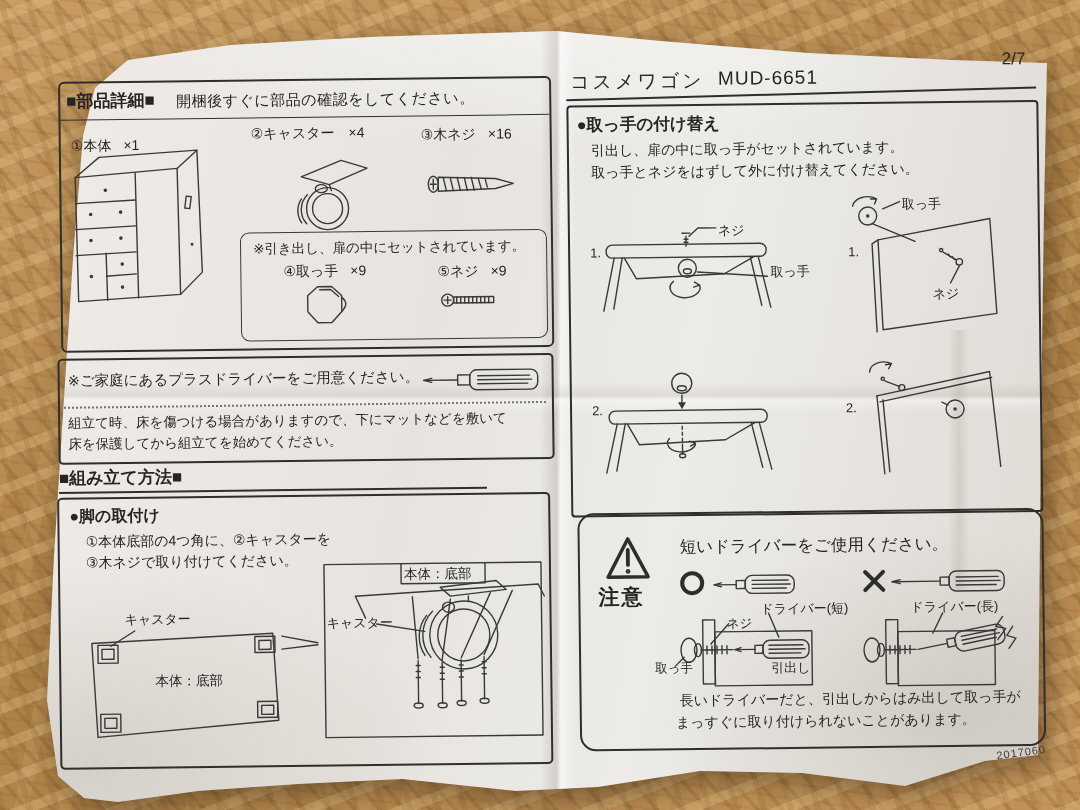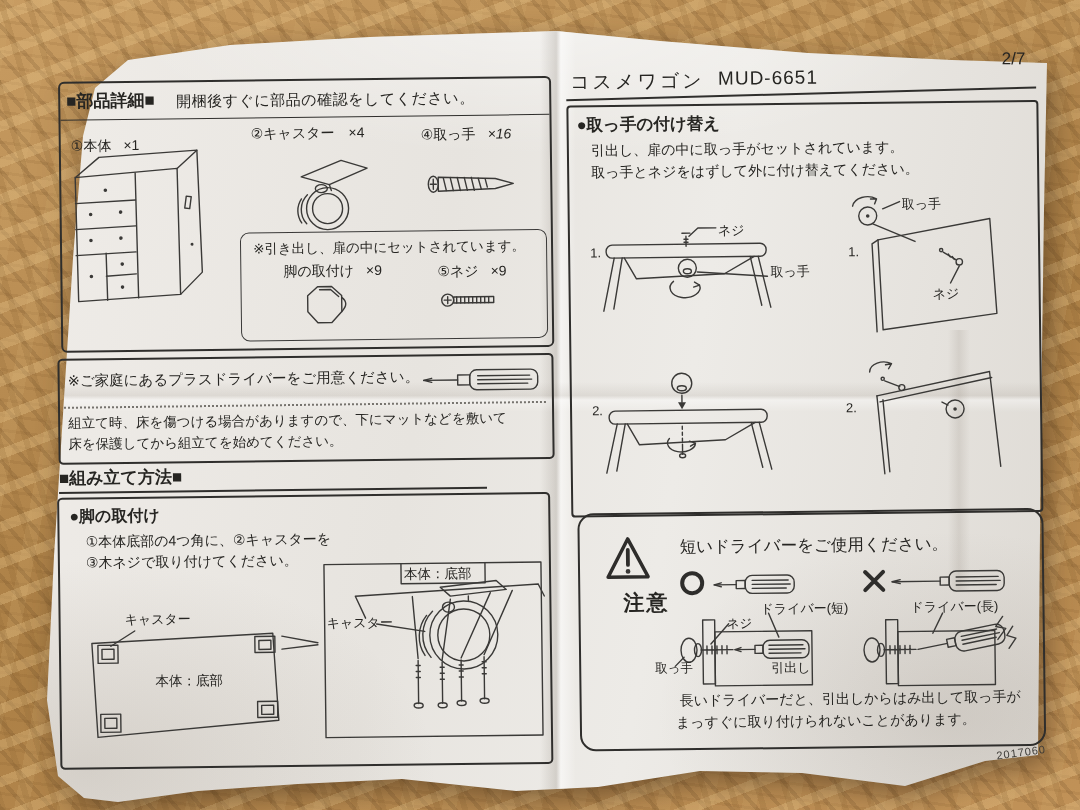--- a/index.html
+++ b/index.html
@@ -84,31 +84,31 @@
       <span class="abs t14" style="left:190px;top:44px;"><span>②キャスター</span><span style="margin-left:14px;">×4</span></span>
       <svg style="left:218px;top:70px;" width="96" height="96" viewBox="0 0 96 96">
         <path class="ln" d="M22,26 L62,10 L88,18 L50,34 Z"></path>
         <path class="ln" d="M50,34 L52,40"></path>
         <circle class="ln" cx="48" cy="58" r="21"></circle>
         <circle class="ln" cx="48" cy="58" r="15"></circle>
         <path class="ln" d="M28,44 a21,21 0 0,0 -1,29 M22,48 a21,21 0 0,0 0,24"></path>
         <ellipse class="ln" cx="42" cy="38" rx="6" ry="4"></ellipse>
       </svg>
 
-      <span class="abs t14" style="left:360px;top:47px;"><span>④取っ手</span><span style="margin-left:12px;font-style:italic;">×16</span></span>
+      <span class="abs t14" style="left:360px;top:47px;"><span>③木ネジ</span><span style="margin-left:12px;">×16</span></span>
       <svg style="left:362px;top:88px;" width="100" height="34" viewBox="0 0 100 34">
         <ellipse class="ln" cx="10" cy="17" rx="5" ry="8"></ellipse>
         <path class="ln" d="M7,17 h6 M10,12 v10"></path>
         <path class="ln" d="M15,10 L72,12 L90,17 L72,22 L15,24 Z"></path>
         <path class="ln" d="M20,10.5 l3,13 m4,-13 l3,13 m4,-13 l3,13 m4,-13 l3,13 m4,-13 l3,13 m4,-12 l3,11 m4,-10 l2,8"></path>
       </svg>
 
       <div class="abs" style="left:178px;top:151px;width:305px;height:107px;border:1.5px solid #3a3938;border-radius:9px;">
         <span class="abs t13" style="left:12px;top:7px;font-size:13.5px;">※引き出し、扉の中にセットされています。</span>
-        <span class="abs t14" style="left:42px;top:30px;"><span>脚の取付け</span><span style="margin-left:12px;">×9</span></span>
+        <span class="abs t14" style="left:42px;top:30px;"><span>④取っ手</span><span style="margin-left:12px;">×9</span></span>
         <span class="abs t14" style="left:196px;top:32px;"><span>⑤ネジ</span><span style="margin-left:12px;">×9</span></span>
         <svg style="left:58px;top:50px;" width="60" height="54" viewBox="0 0 60 54">
           <path class="ln" d="M18,4 L32,4 L42,13 L42,29 L32,40 L18,40 L8,29 L8,13 Z"></path>
           <path class="ln" d="M42,15 q8,6 0,14"></path>
           <path class="ln" d="M20,7 L31,7 L39,14"></path>
         </svg>
         <svg style="left:198px;top:58px;" width="66" height="22" viewBox="0 0 66 22">
           <circle class="ln" cx="8" cy="11" r="6"></circle>
           <path class="ln" d="M4.5,11 h7 M8,7.5 v7"></path>
           <path class="ln" d="M14,8 h40 v6 h-40 z"></path>
@@ -253,21 +253,21 @@
       <span class="abs t13" style="left:20px;top:296px;">2.</span>
       <span class="abs t13" style="left:274px;top:296px;">2.</span>
     </div>
 
     <div class="obox" style="left:576px;top:514px;width:462px;height:234px;border-radius:16px;">
       <svg style="left:26px;top:20px;" width="44" height="46" viewBox="0 0 44 46">
         <path d="M22,4 L42,42 L2,42 Z" fill="none" stroke="#2e2d2b" stroke-width="3.5" stroke-linejoin="round"></path>
         <path d="M22,15 V30" stroke="#2e2d2b" stroke-width="3.8" stroke-linecap="round" fill="none"></path>
         <circle class="fil" cx="22" cy="36.5" r="2.4"></circle>
       </svg>
-      <span class="abs" style="left:18px;top:74px;font-size:21px;font-weight:bold;letter-spacing:2px;margin-left:25px;">注意</span>
+      <span class="abs" style="left:18px;top:68px;font-size:21px;font-weight:bold;letter-spacing:2px;">注意</span>
       <span class="abs" style="left:100px;top:22px;font-size:16.5px;">短いドライバーをご使用ください。</span>
 
       <svg style="left:99px;top:56px;" width="26" height="26" viewBox="0 0 26 26">
         <circle cx="13" cy="13" r="10" fill="none" stroke="#2e2d2b" stroke-width="4"></circle>
       </svg>
       <svg style="left:132px;top:60px;" width="84" height="22" viewBox="0 0 84 22">
         <path class="ln" d="M2,11 H24" stroke-width="2"></path>
           <path class="ln" d="M2,11 l7,-2 M2,11 l7,2"></path>
         <rect class="ln" x="24" y="7" width="9" height="8"></rect>
         <rect class="ln" x="33" y="2" width="49" height="18" rx="7"></rect>

